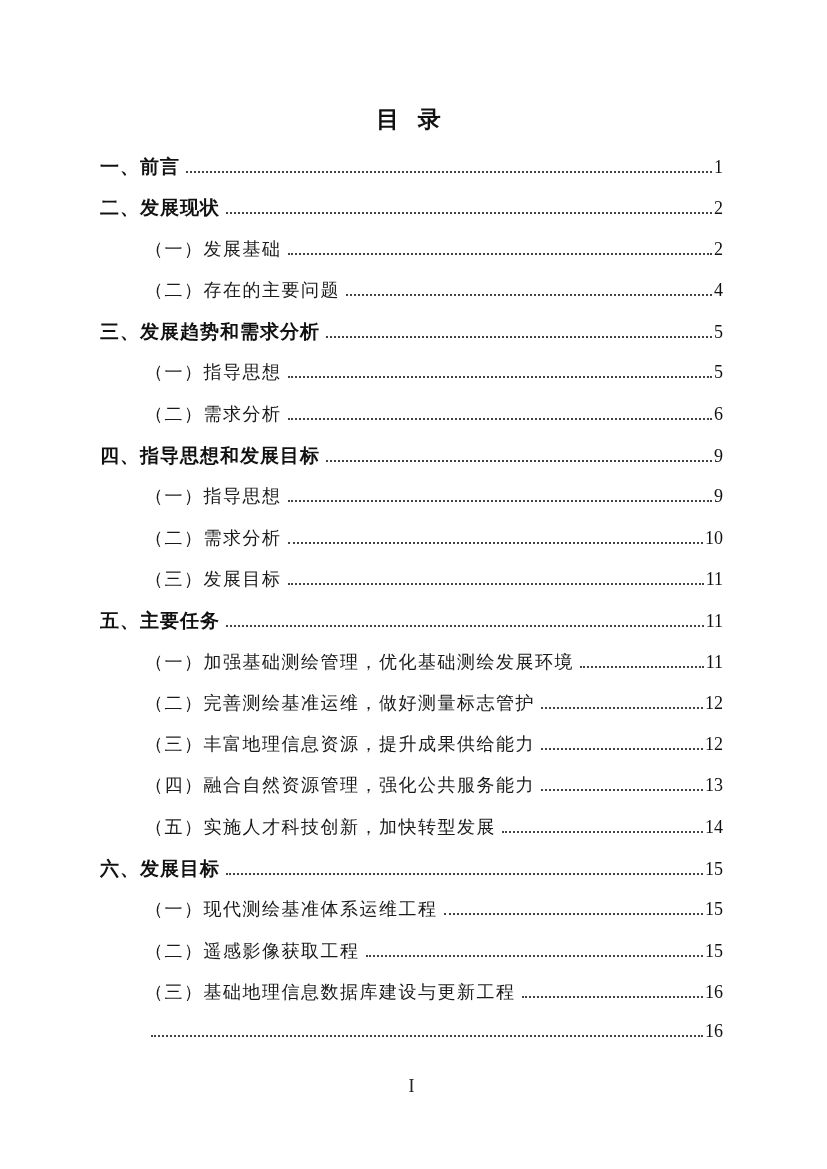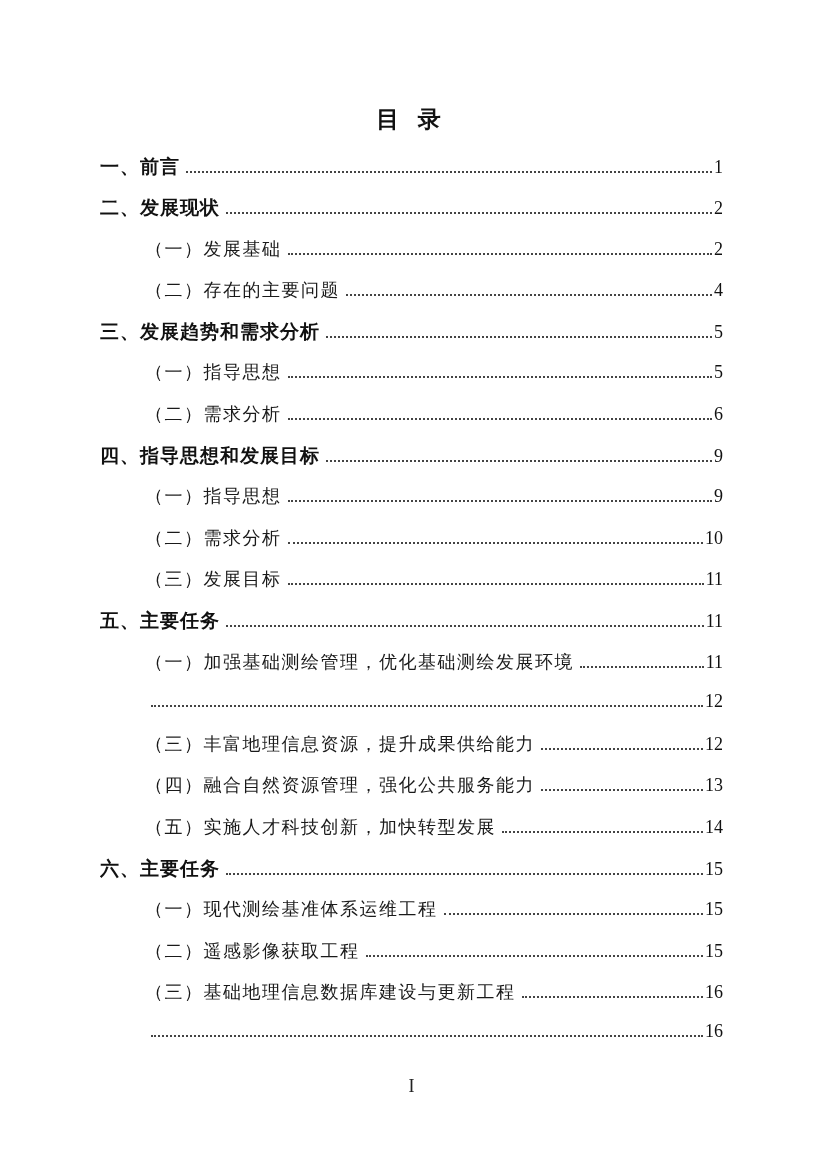--- a/index.html
+++ b/index.html
@@ -160,20 +160,21 @@
       <span class="pagenum">11</span>
     </div>
 
     <div class="toc-row lvl2">
       <span class="label">（一）加强基础测绘管理，优化基础测绘发展环境</span>
       <span class="leader"></span>
       <span class="pagenum">11</span>
     </div>
 
     <div class="toc-row lvl2">
+      <span class="label">（二）完善测绘基准运维，做好测量标志管护</span>
       <span class="leader"></span>
       <span class="pagenum">12</span>
     </div>
 
     <div class="toc-row lvl2">
       <span class="label">（三）丰富地理信息资源，提升成果供给能力</span>
       <span class="leader"></span>
       <span class="pagenum">12</span>
     </div>
 
@@ -183,21 +184,21 @@
       <span class="pagenum">13</span>
     </div>
 
     <div class="toc-row lvl2">
       <span class="label">（五）实施人才科技创新，加快转型发展</span>
       <span class="leader"></span>
       <span class="pagenum">14</span>
     </div>
 
     <div class="toc-row lvl1">
-      <span class="label">六、主要任务</span>
+      <span class="label">六、发展目标</span>
       <span class="leader"></span>
       <span class="pagenum">15</span>
     </div>
 
     <div class="toc-row lvl2">
       <span class="label">（一）现代测绘基准体系运维工程</span>
       <span class="leader"></span>
       <span class="pagenum">15</span>
     </div>
 

